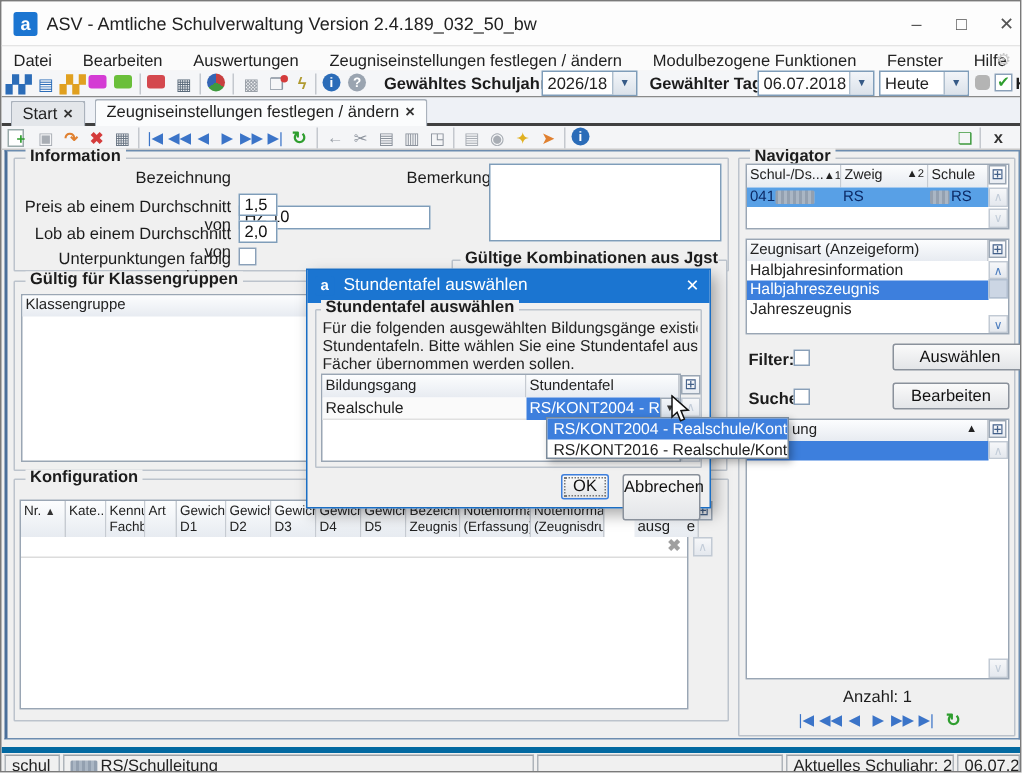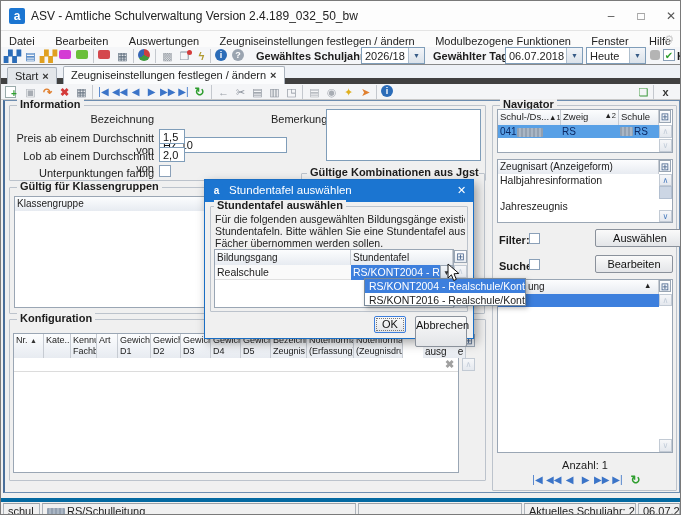--- a/index.html
+++ b/index.html
@@ -14,21 +14,21 @@
   .wbtn{width:28px;height:24px;text-align:center;line-height:24px;color:#555;font-size:12px;}
   .menubar{left:0;top:30px;width:100%;height:16px;background:#fbfbfb;}
   .menu{display:inline-block;padding:0 8px;font-size:11px;line-height:16px;}
   .toolbar1{left:0;top:46px;width:100%;height:18px;background:#f5f6f8;border-bottom:1px solid #8a8a8a;}
   .ic{width:17px;height:16px;display:flex;align-items:center;justify-content:center;font-size:11px;}
   .sep{width:1px;height:14px;background:#c4c8ce;}
   .combo{height:17px;background:#fff;border:1px solid #7f9db9;font-size:11px;display:flex;align-items:center;}
   .combo .val{flex:1;padding:0 3px;overflow:hidden;white-space:nowrap;}
   .combo .drop{width:15px;height:100%;background:linear-gradient(#f2f5f9,#dbe2ea);border-left:1px solid #aebecd;
                color:#365a86;font-size:7px;display:flex;align-items:center;justify-content:center;}
-  .tabbar{left:0;top:64px;width:100%;height:19px;background:#eef1f6;border-bottom:6px solid #404040;}
+  .tabbar{left:0;top:64px;width:100%;height:19px;background:#eef1f6;border-bottom:2px solid #404040;}
   .tab{position:absolute;top:2px;height:17px;font-size:11px;line-height:16px;padding:0 7px;
        border:1px solid #aab2bc;border-bottom:none;background:#e3e6ea;border-radius:2px 2px 0 0;}
   .tab.active{background:#fbfcfd;top:1px;height:18px;}
   .tabx{font-weight:bold;margin-left:4px;color:#333;}
   .toolbar2{left:0;top:83px;width:100%;height:16px;background:#f4f5f7;border-bottom:1px solid #c8c8c8;}
   
   .fs{border:1px solid #bcc3cc;border-radius:1px;}
   .fsl{font-size:11px;font-weight:bold;color:#1c1c1c;background:#f0f0f0;padding:0 3px;line-height:11px;}
   .lbl{font-size:11px;color:#1c1c1c;}
   .ipt{background:#fff;border:1px solid #7f9db9;font-size:11px;font-family:"Liberation Sans",sans-serif;
@@ -235,20 +235,21 @@
     <span class="red" style="position:absolute;left:122px;top:2px;width:13px;"></span>
     <span style="position:absolute;left:136px;">RS</span>
   </div>
   <div class="a sb dis" style="left:658px;top:124px;width:13px;height:13px;">∧</div>
   <div class="a sb dis" style="left:658px;top:138px;width:13px;height:13px;">∨</div>
 
   <div class="a tbl" style="left:496px;top:158px;width:176px;height:64px;"></div>
   <div class="a th" style="left:497px;top:159px;width:161px;height:14px;font-size:10px;">Zeugnisart (Anzeigeform)</div>
   <div class="a grid" style="left:658px;top:159px;width:12px;height:12px;">⊞</div>
   <div class="a nw" style="left:497px;top:173px;width:161px;height:13px;font-size:10.5px;line-height:13px;padding-left:2px;">Halbjahresinformation</div>
+  <div class="a nw selrow-strong" style="left:497px;top:186px;width:161px;height:13px;font-size:10.5px;line-height:13px;padding-left:2px;">Halbjahreszeugnis</div>
   <div class="a nw" style="left:497px;top:199px;width:161px;height:13px;font-size:10.5px;line-height:13px;padding-left:2px;">Jahreszeugnis</div>
   <div class="a sb en" style="left:658px;top:173px;width:13px;height:12px;">∧</div>
   <div class="a" style="left:658px;top:185px;width:13px;height:13px;background:#ccd6e4;border:1px solid #b2bfd0;"></div>
   <div class="a sb en" style="left:658px;top:209px;width:13px;height:12px;">∨</div>
 
   <span class="a lbl" style="left:498px;top:233px;font-weight:bold;">Filter:</span>
   <div class="a cb" style="left:528px;top:232px;width:11px;height:11px;"></div>
   <div class="a btn" style="left:594px;top:228px;width:90px;height:18px;line-height:17px;">Auswählen</div>
   <span class="a lbl" style="left:498px;top:259px;font-weight:bold;">Suche:</span>
   <div class="a cb" style="left:528px;top:258px;width:11px;height:11px;"></div>

